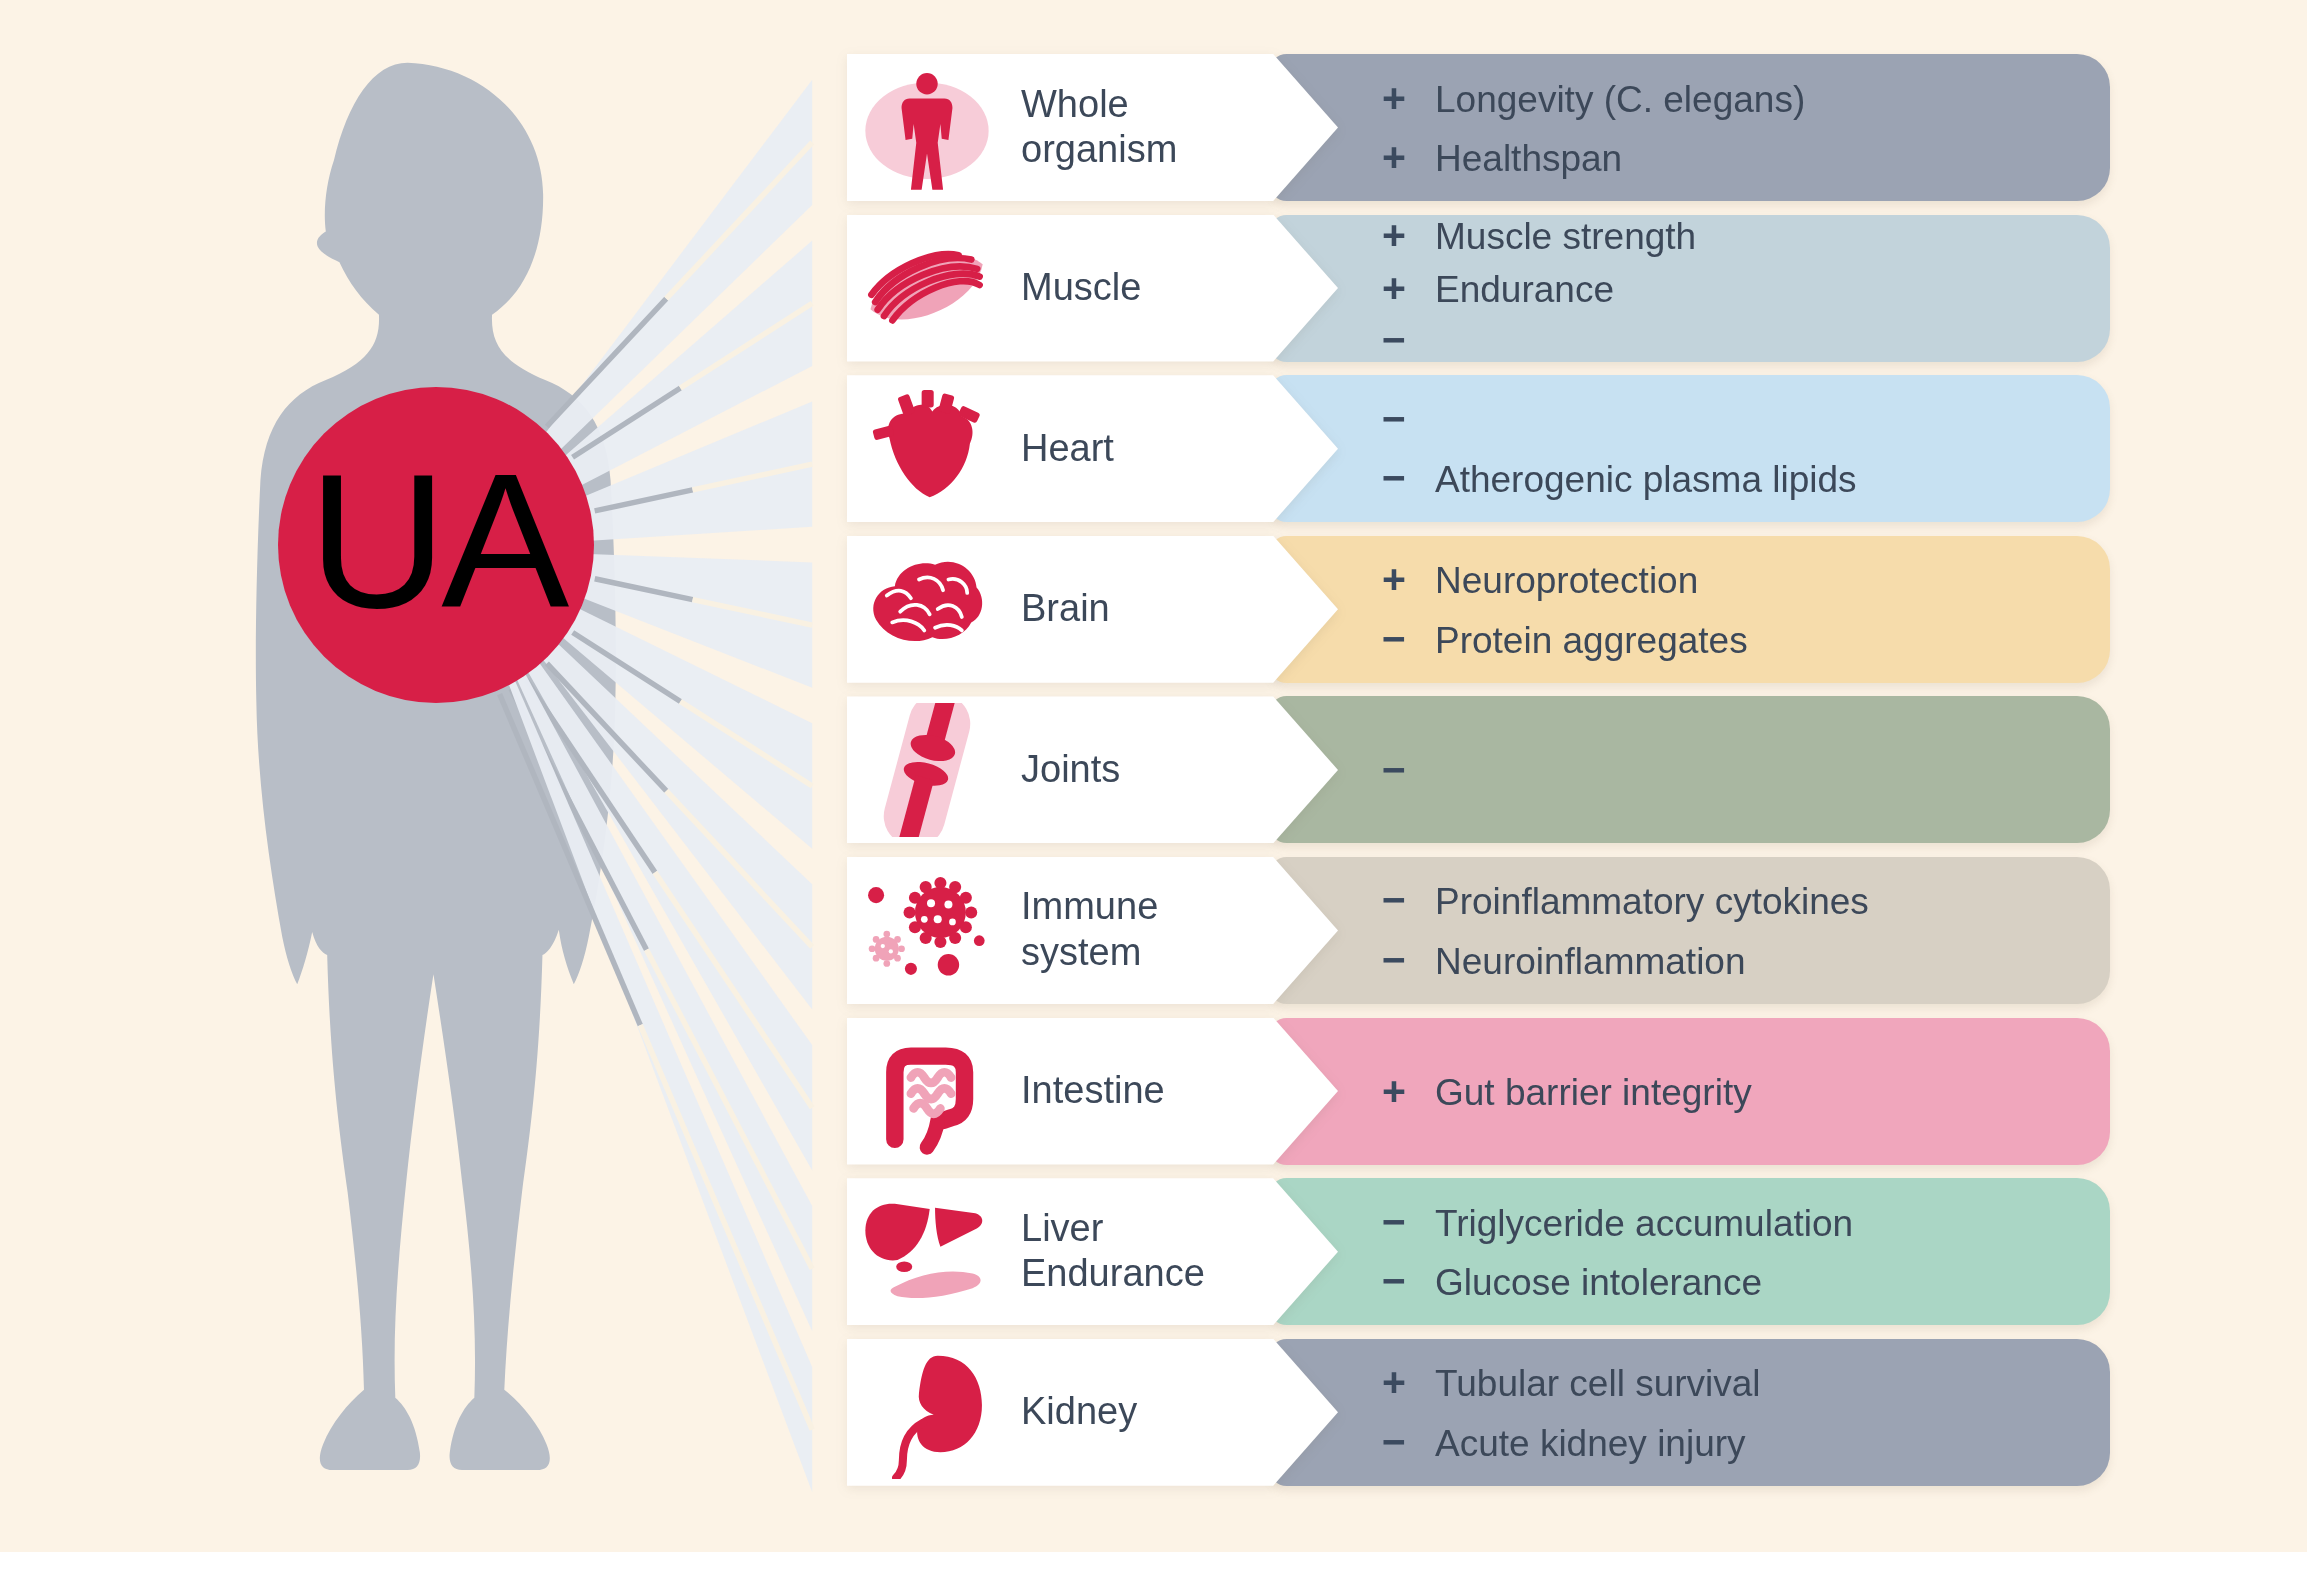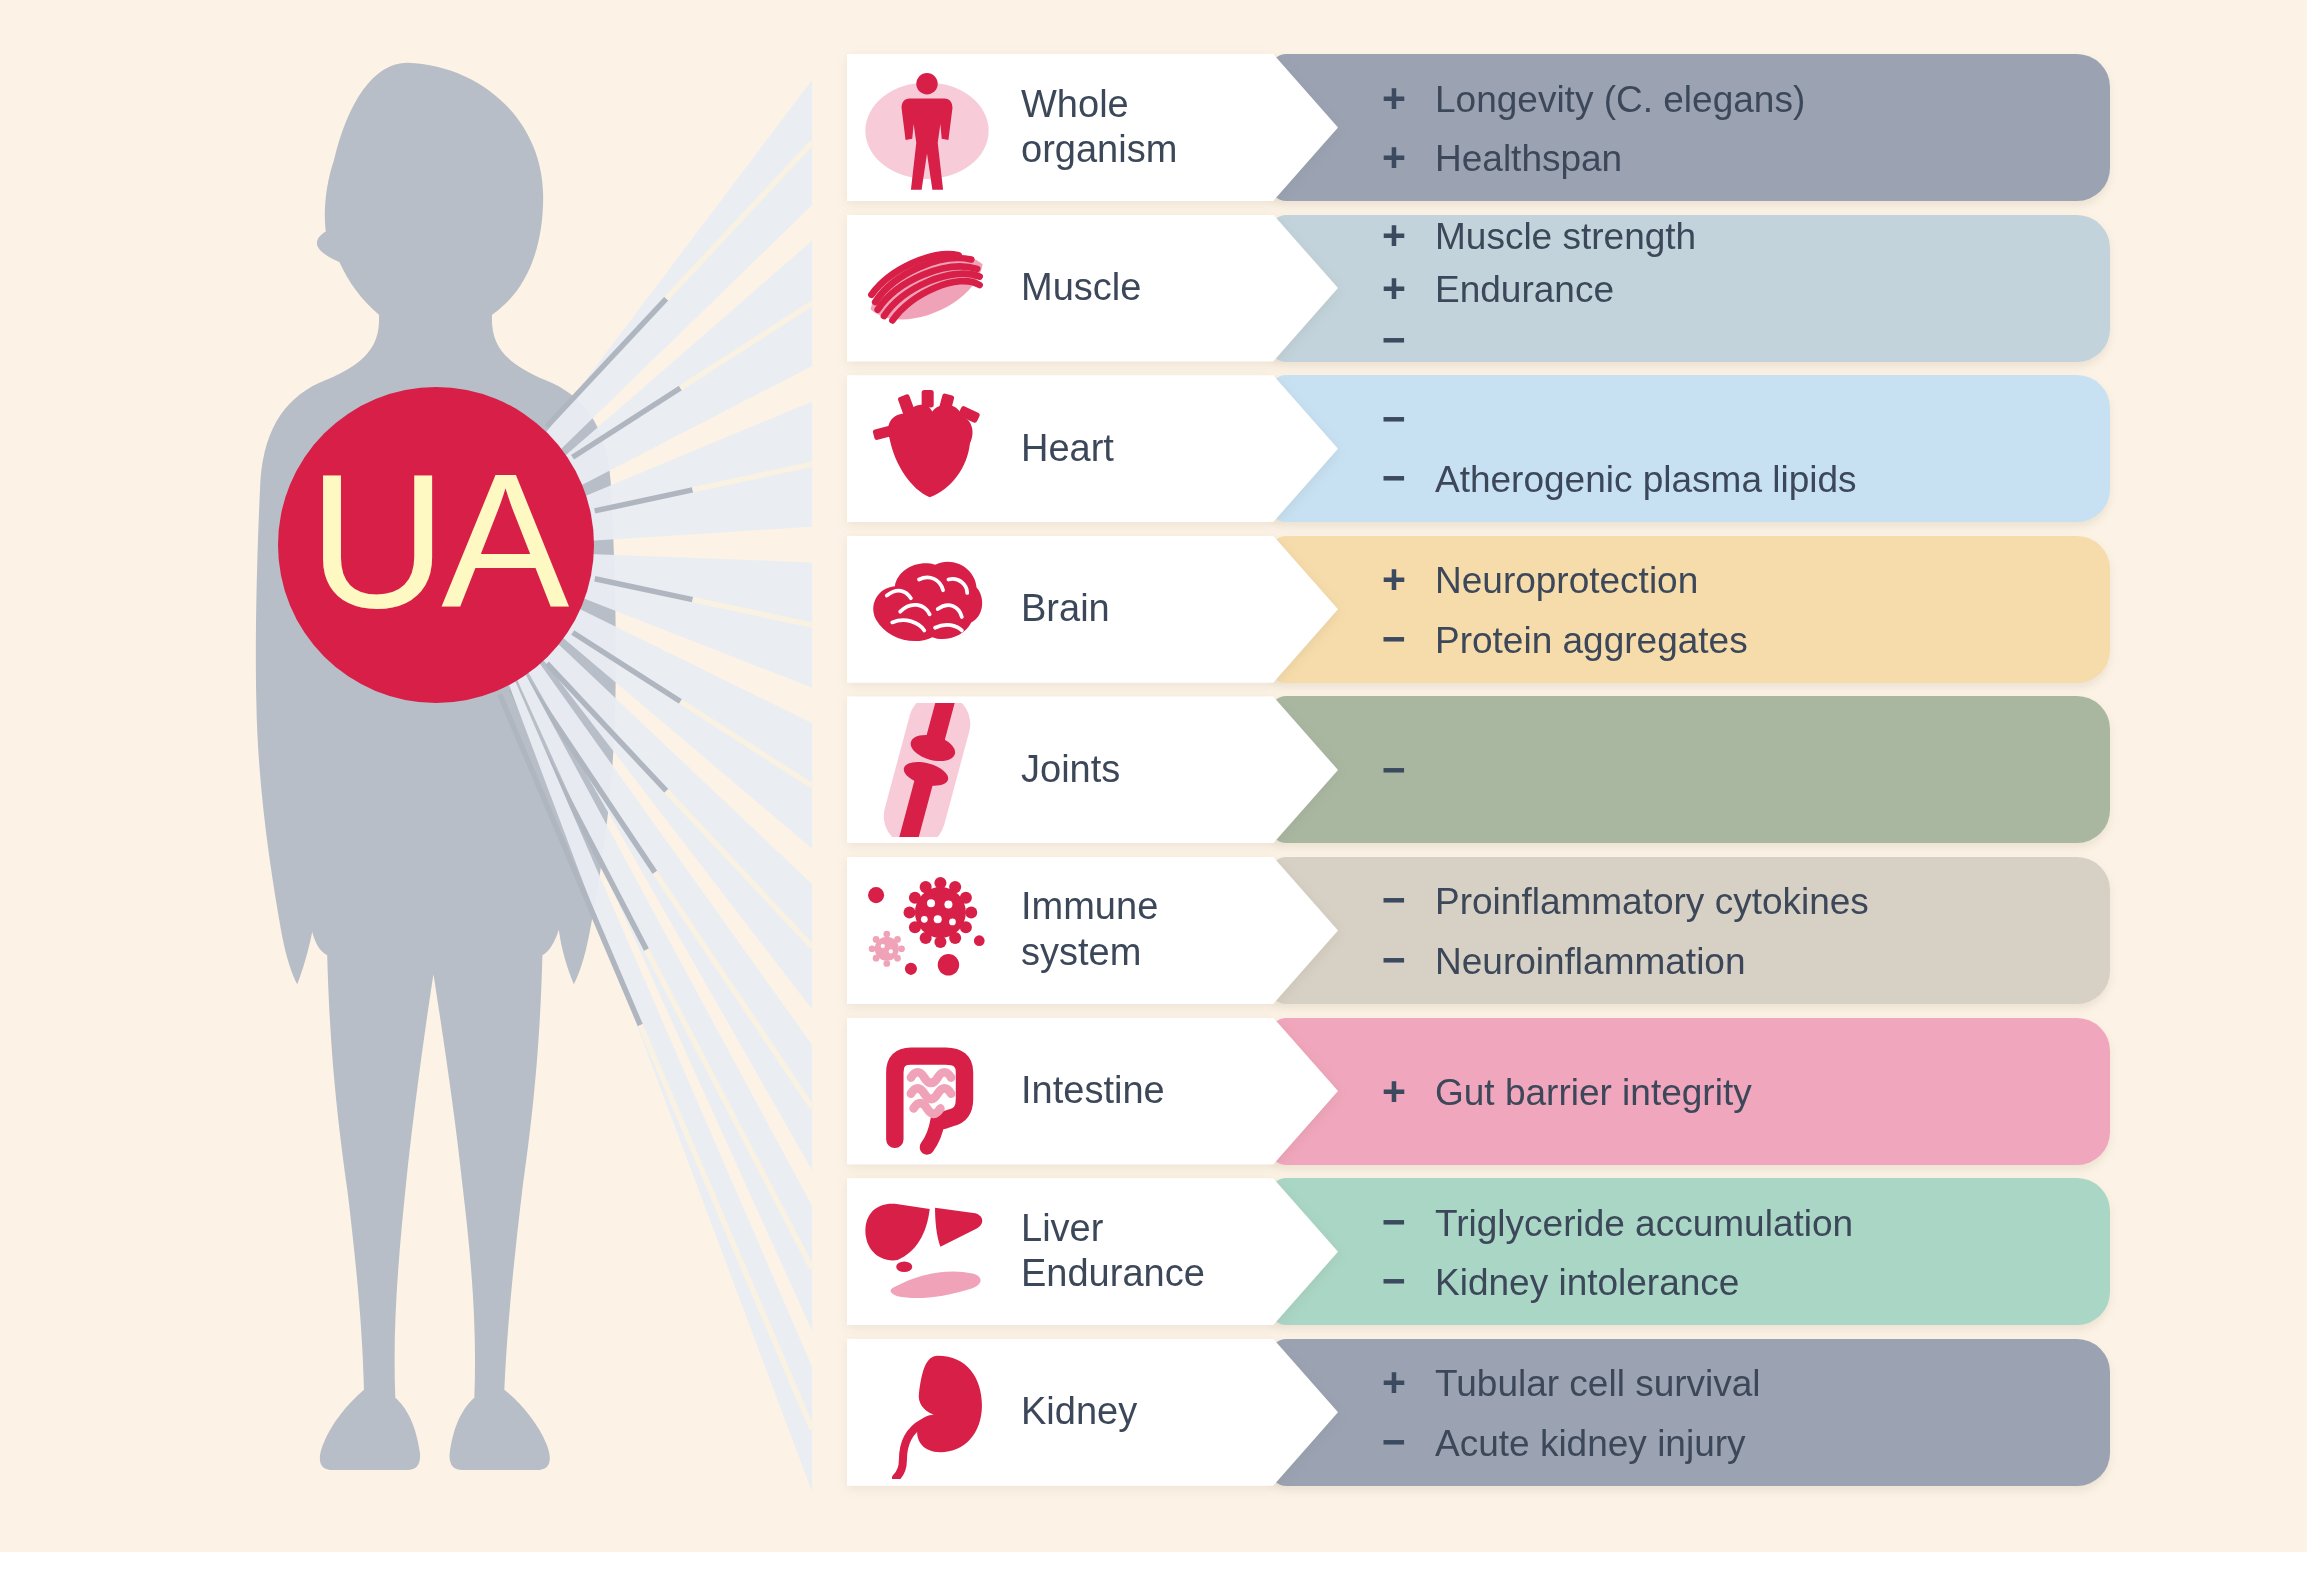--- a/index.html
+++ b/index.html
@@ -8,21 +8,21 @@
     background:#fcf3e6;
     font-family:"Liberation Sans","DejaVu Sans",sans-serif;
   }
   .bottom-band{position:absolute; left:0; right:0; bottom:0; height:40px; background:#ffffff;}
   svg.scene{position:absolute; left:0; top:0;}
   .hub{
     position:absolute; left:278px; top:387px; width:316px; height:316px;
     border-radius:50%; display:flex; align-items:center; justify-content:center;
   }
   .hub-label{
-    color:#fef9c3; font-size:192px; font-weight:400; letter-spacing:-5.5px; line-height:1;
+    color:#000000; font-size:192px; font-weight:400; letter-spacing:-5.5px; line-height:1;
     transform:translateY(-4.1px);
   }
   .rows{position:absolute; left:811px; top:54px; width:1263px;margin-left:36px;}
   .row{position:relative; width:1263px; height:147px; margin-bottom:13.6px;}
   .bar{
     position:absolute; left:422px; top:0; bottom:0; right:0;
     border-radius:17.7px 33px 33px 17.7px;
     box-shadow:0 4.8px 8.2px rgba(120,105,80,.12);
   }
   .label-box{
@@ -383,21 +383,21 @@
           </svg>
         </div>
         <div class="organ-label">Liver Endurance</div>
         <div class="effects" style="gap: 12.3px;">
           <div class="effect">
             <span class="sign">−</span>
             <span class="effect-text">Triglyceride accumulation</span>
           </div>
           <div class="effect">
             <span class="sign">−</span>
-            <span class="effect-text">Kidney intolerance</span>
+            <span class="effect-text">Glucose intolerance</span>
           </div>
         </div>
       </div>
       <div class="row">
         <div class="bar" style="background: rgb(155, 163, 179);"></div>
         <div class="label-wrap">
           <div class="label-box"></div>
         </div>
         <div class="icon-box">
           <svg viewBox="0 0 100 100">

